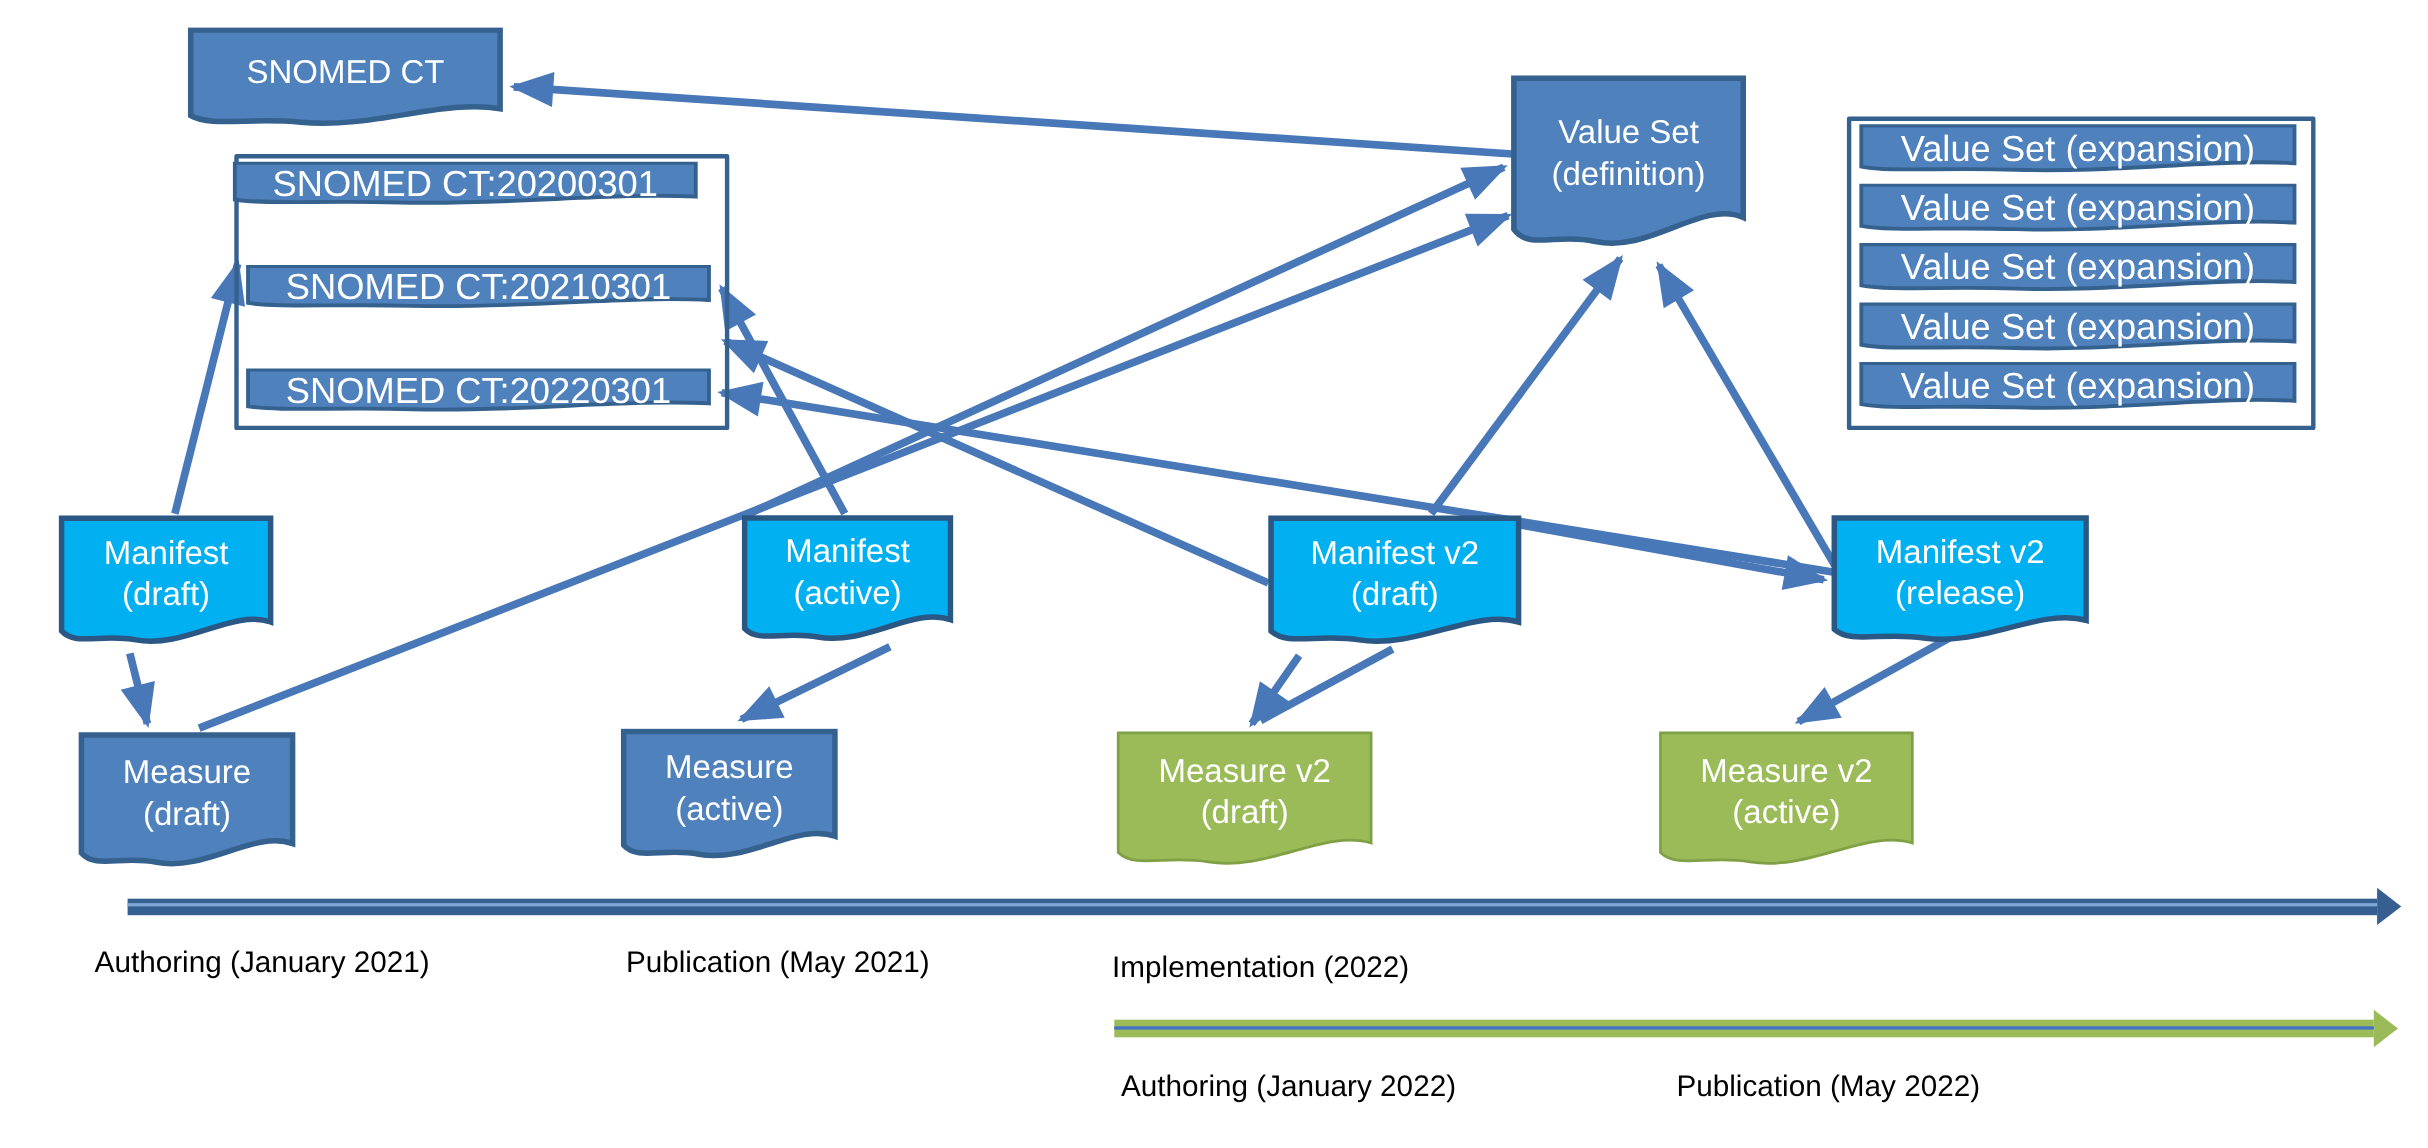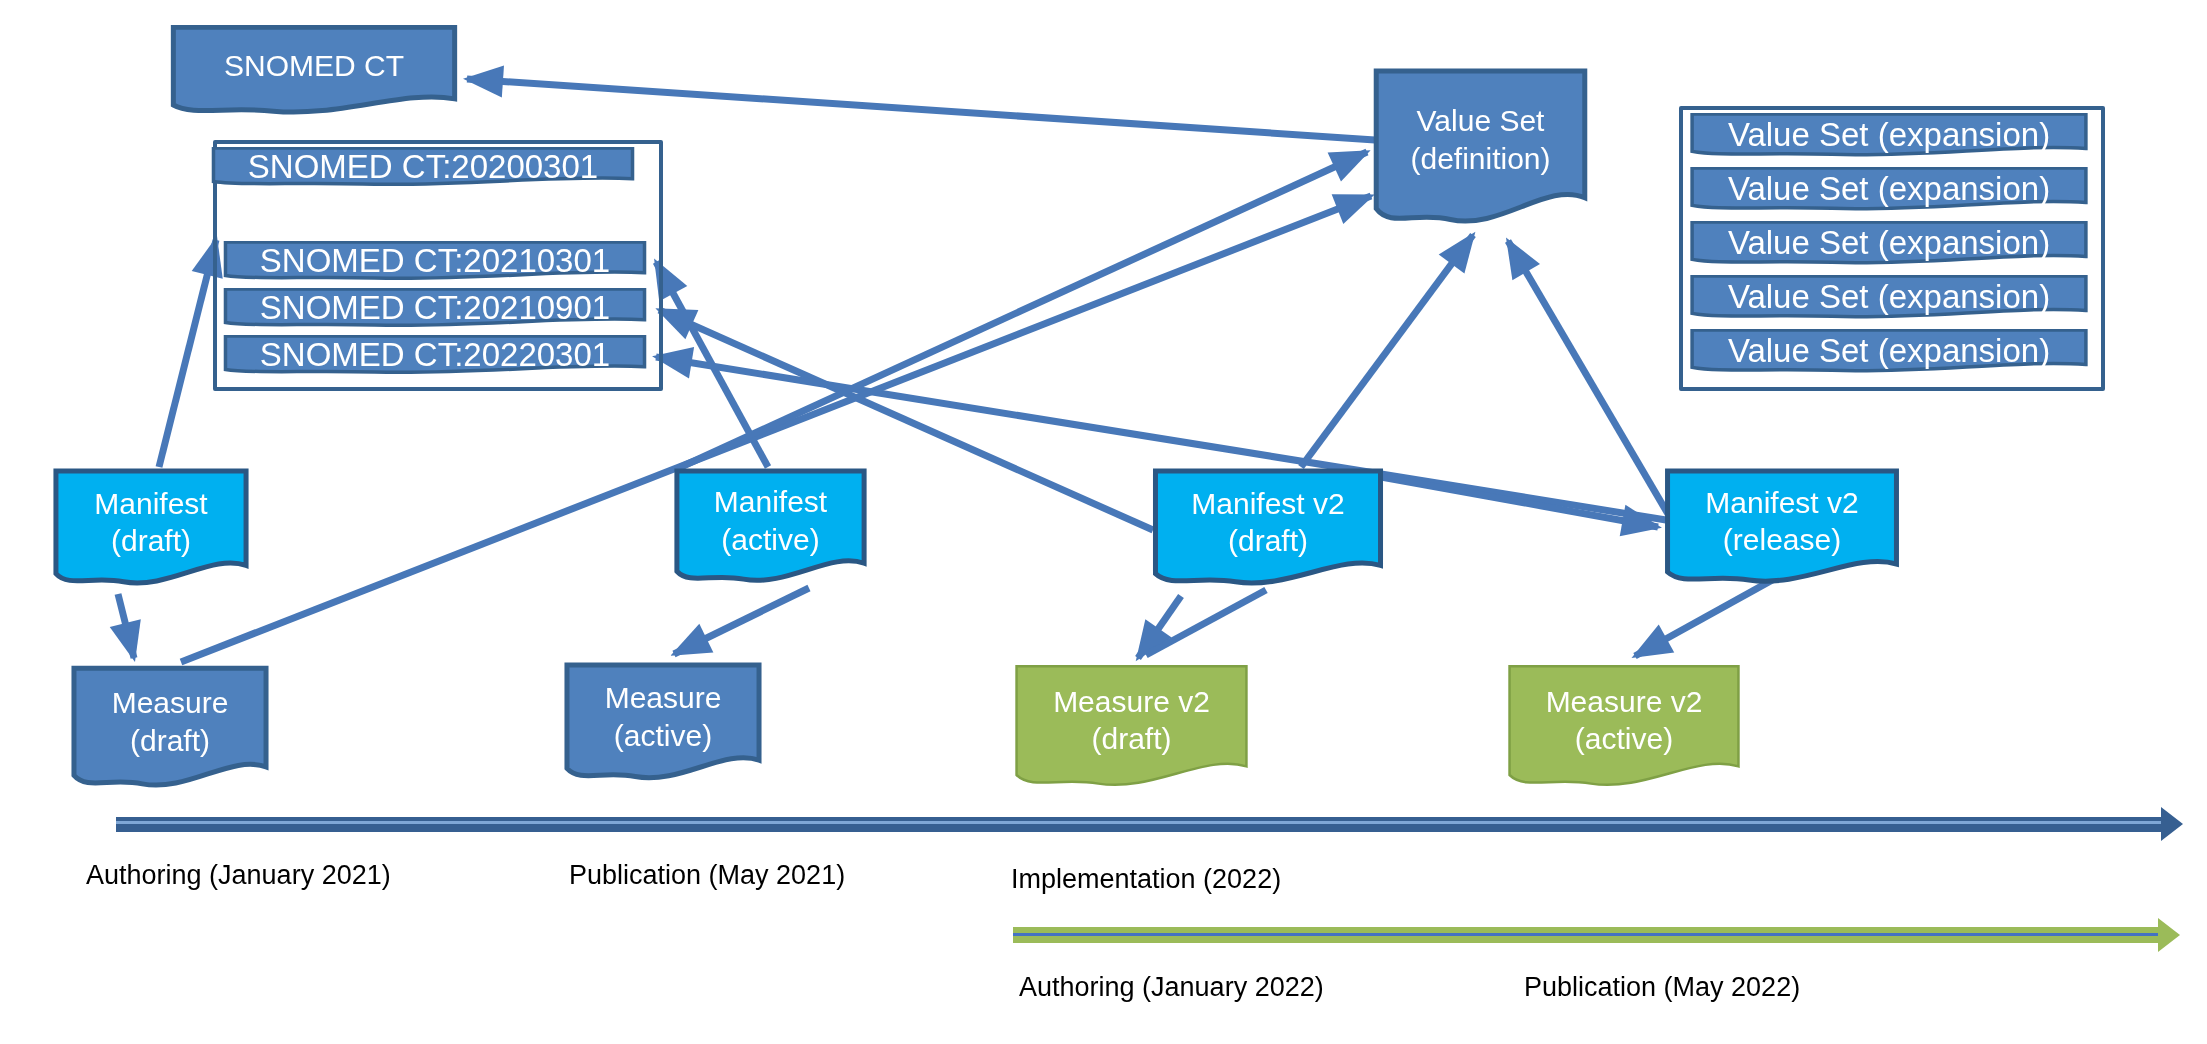--- a/index.html
+++ b/index.html
@@ -69,26 +69,20 @@
         <path class="shape-row" vector-effect="non-scaling-stroke" d="M3,3 L197,3 L197,96 C162,84 118,120 72,112 C40,106 16,118 3,104 Z"></path>
       </svg>
     <div class="label">SNOMED CT:20200301</div>
   </div>
   <div class="doc row" style="left:208px;top:241px;width:432px;height:43px;">
     <svg viewBox="0 0 200 130" preserveAspectRatio="none">
         <path class="shape-row" vector-effect="non-scaling-stroke" d="M3,3 L197,3 L197,96 C162,84 118,120 72,112 C40,106 16,118 3,104 Z"></path>
       </svg>
     <div class="label">SNOMED CT:20210301</div>
   </div>
-  <div class="doc row" style="left:208px;top:288px;width:432px;height:43px;">
-    <svg viewBox="0 0 200 130" preserveAspectRatio="none">
-        <path class="shape-row" vector-effect="non-scaling-stroke" d="M3,3 L197,3 L197,96 C162,84 118,120 72,112 C40,106 16,118 3,104 Z"></path>
-      </svg>
-    <div class="label">SNOMED CT:20210901</div>
-  </div>
   <div class="doc row" style="left:208px;top:335px;width:432px;height:43px;">
     <svg viewBox="0 0 200 130" preserveAspectRatio="none">
         <path class="shape-row" vector-effect="non-scaling-stroke" d="M3,3 L197,3 L197,96 C162,84 118,120 72,112 C40,106 16,118 3,104 Z"></path>
       </svg>
     <div class="label">SNOMED CT:20220301</div>
   </div>
 
   <div class="doc" style="left:1362px;top:67px;width:215px;height:177px;">
     <svg viewBox="0 0 200 130" preserveAspectRatio="none">
         <path class="shape-blue" vector-effect="non-scaling-stroke" d="M3,3 L197,3 L197,96 C162,84 118,120 72,112 C40,106 16,118 3,104 Z"></path>

